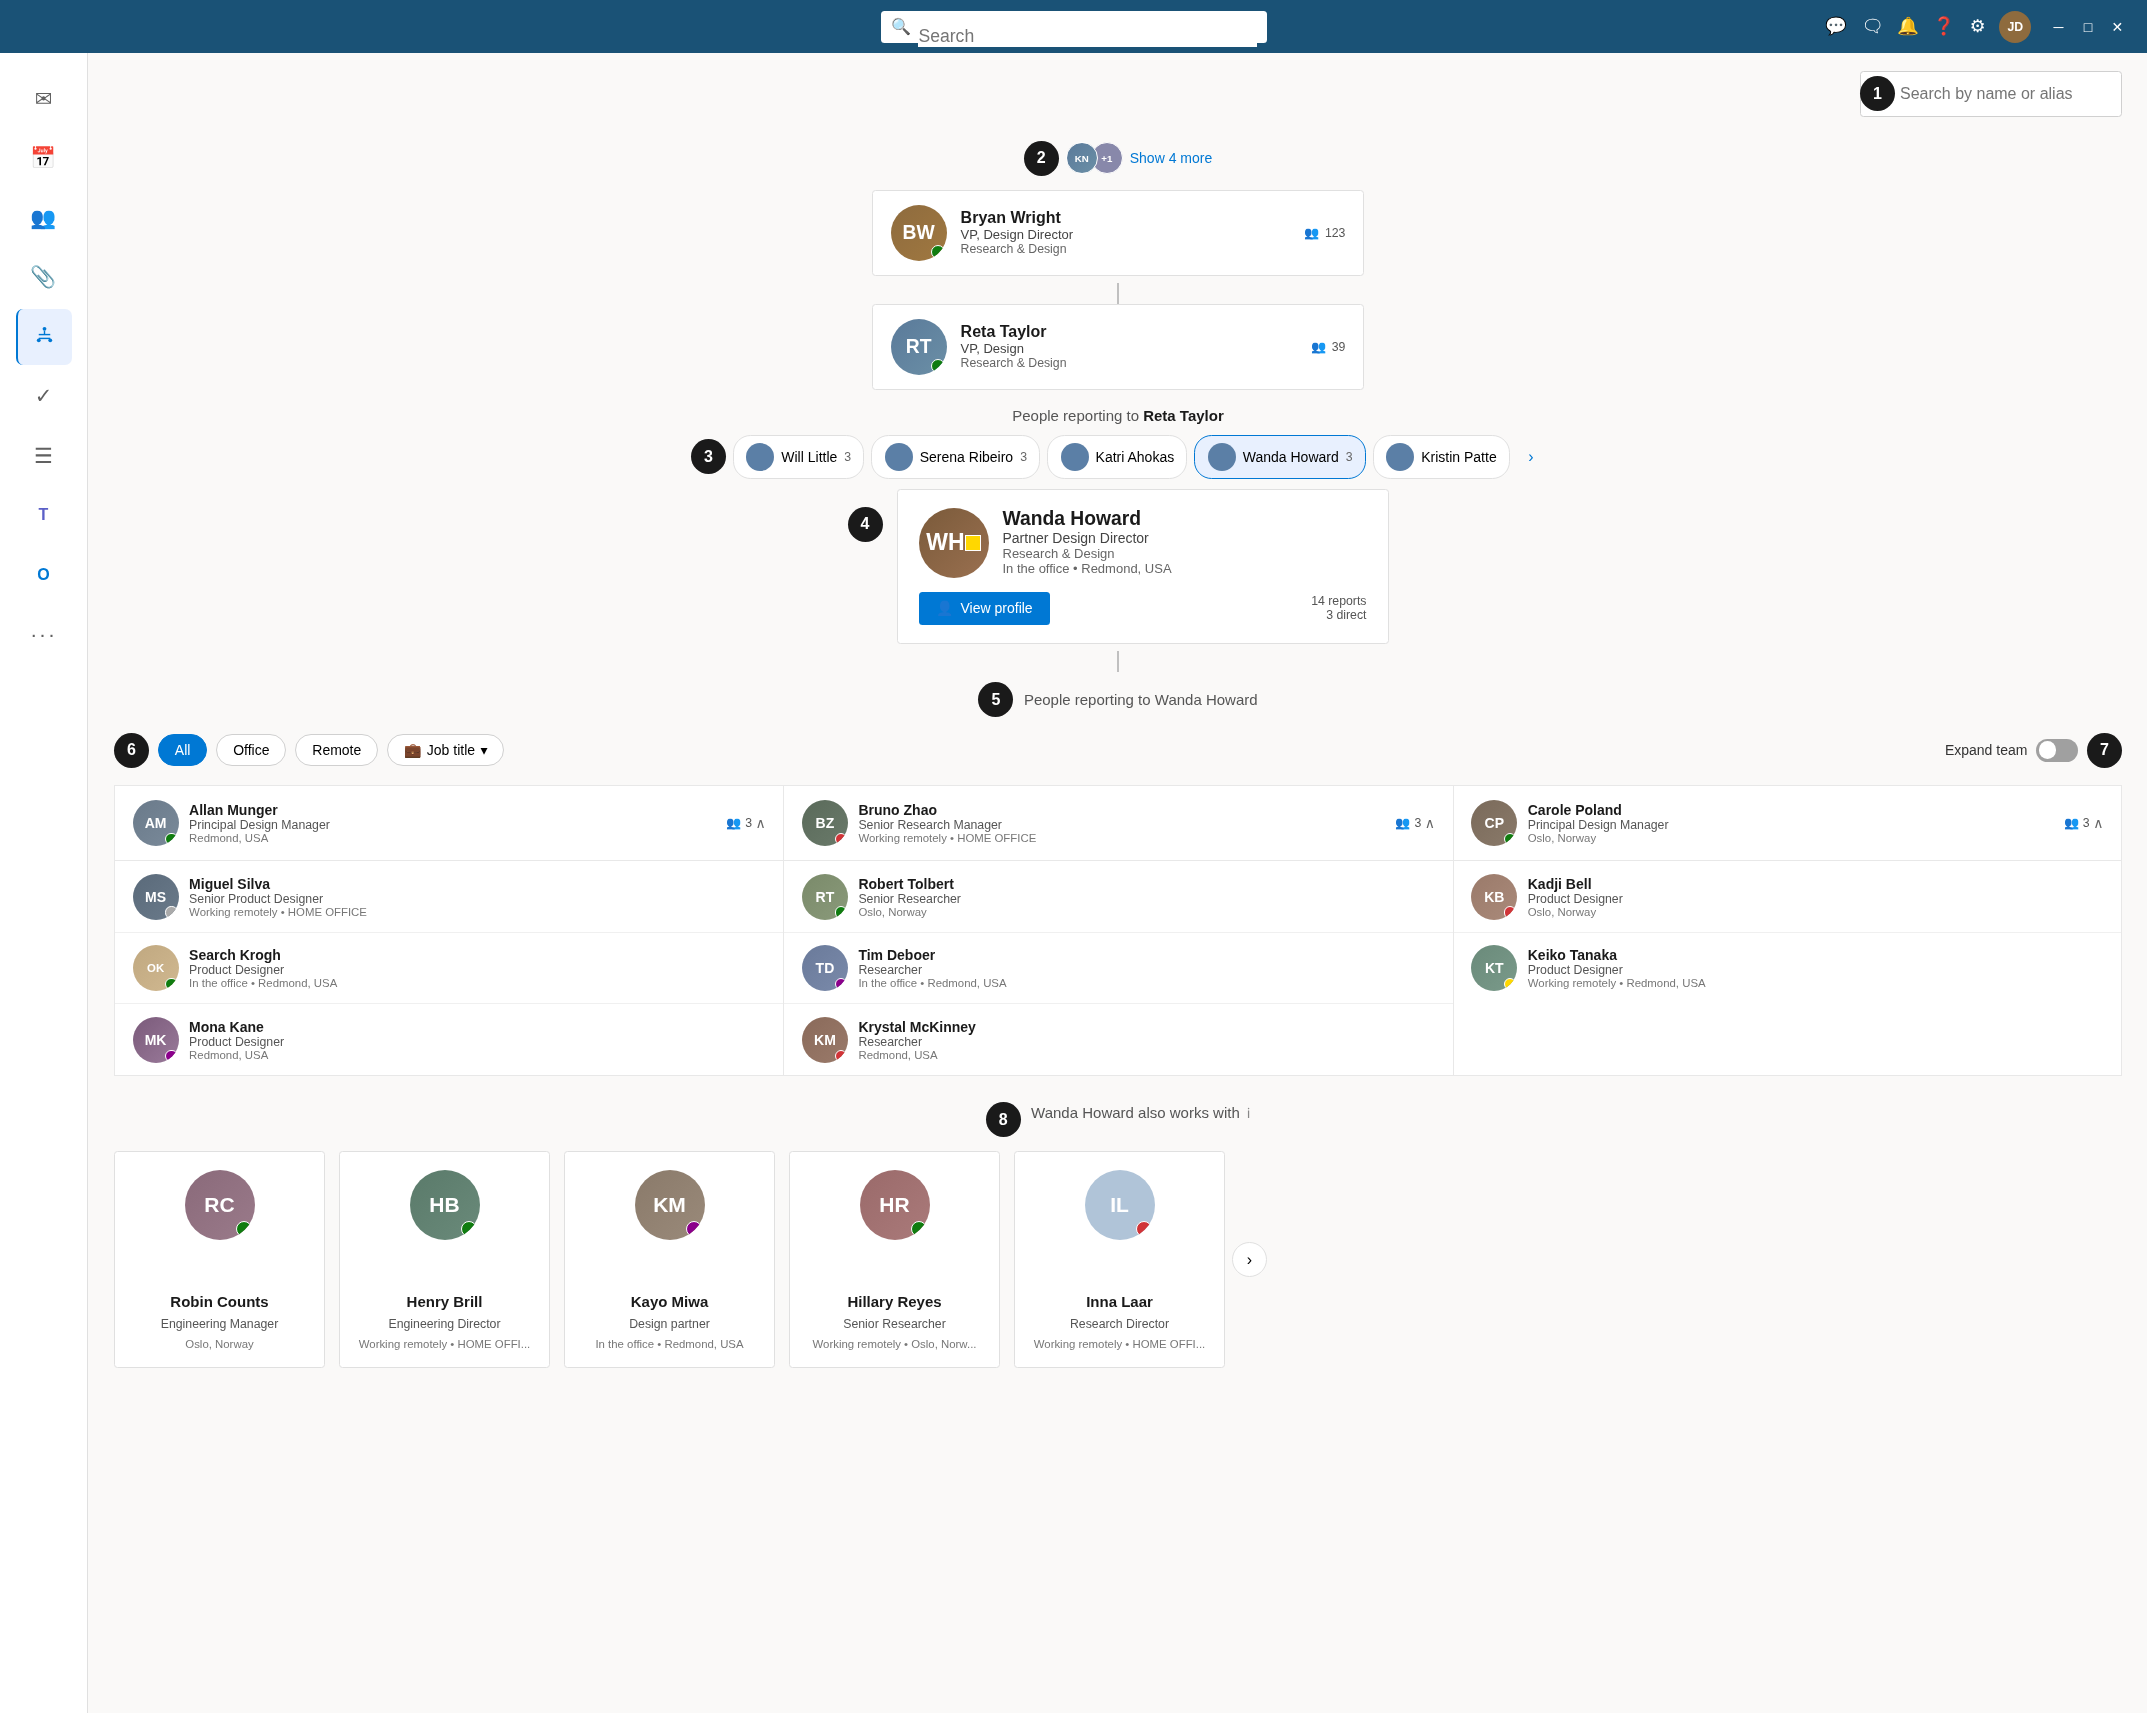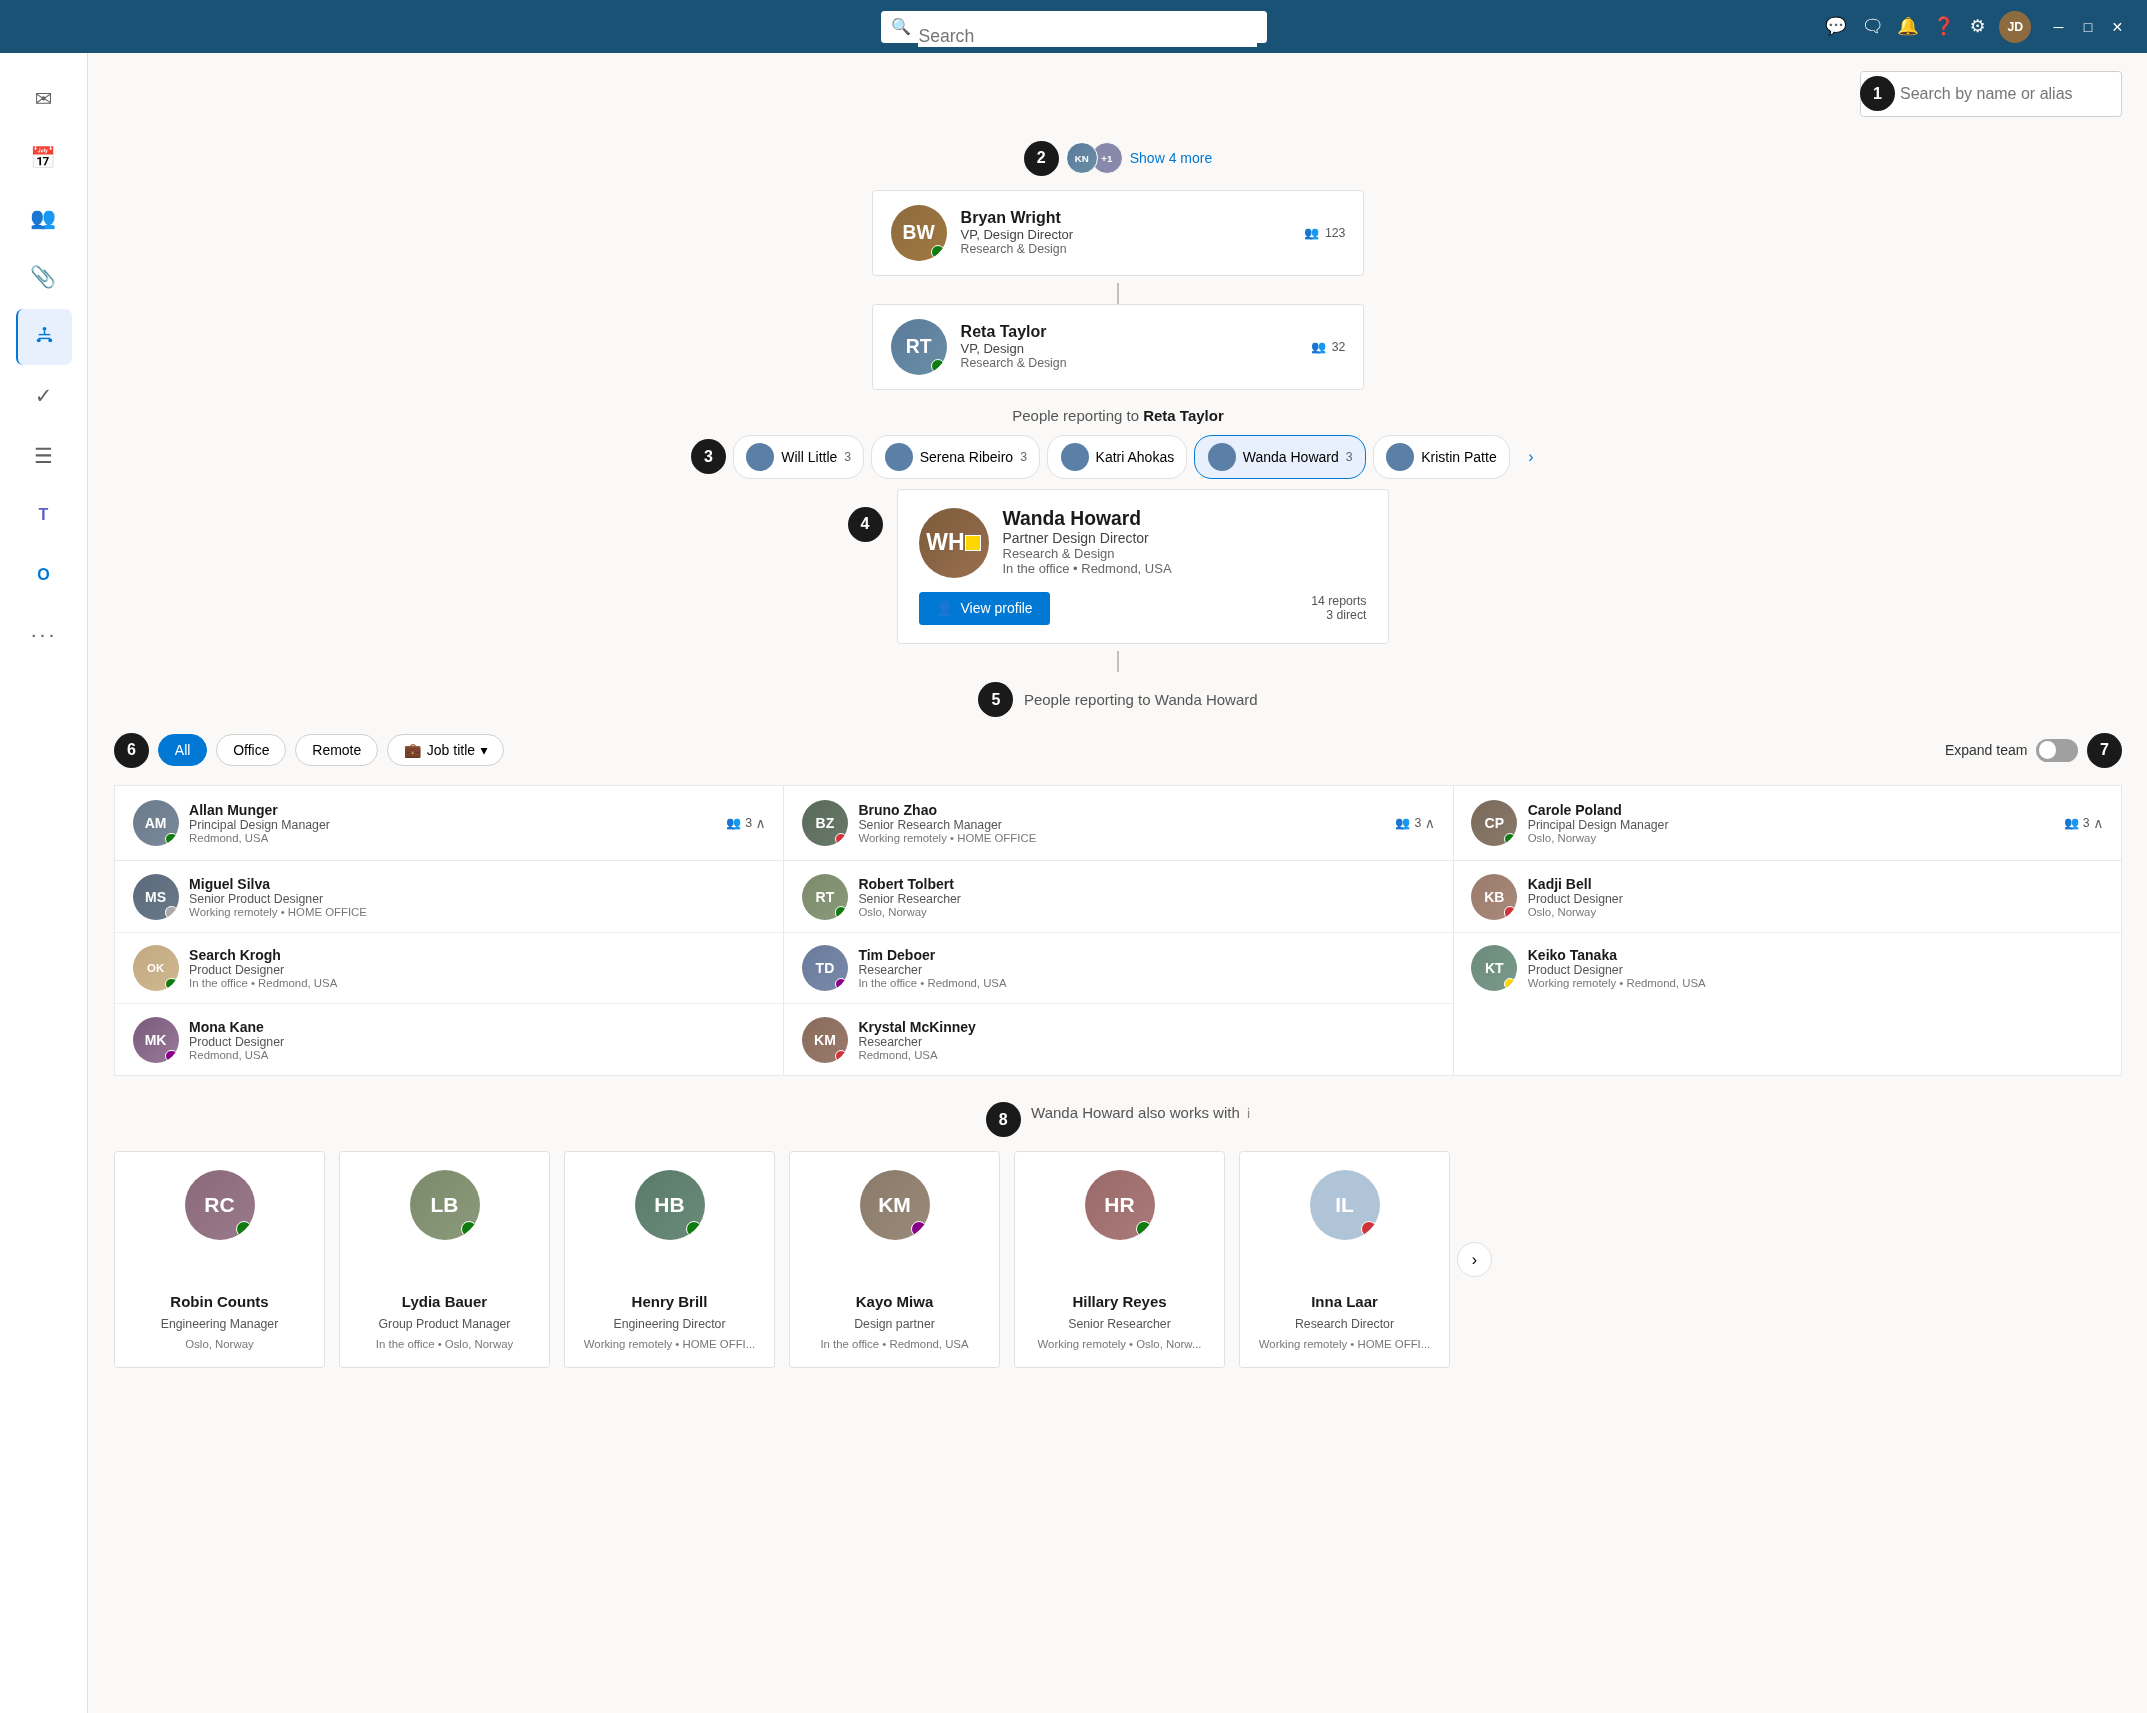--- a/index.html
+++ b/index.html
@@ -663,21 +663,21 @@
           RT
           <div class="status-dot status-green"></div>
         </div>
         <div class="person-info">
           <div class="person-name">Reta Taylor</div>
           <div class="person-title">VP, Design</div>
           <div class="person-dept">Research &amp; Design</div>
         </div>
         <div class="person-reports">
           <span>👥</span>
-          <span>32</span>
+          <span>39</span>
         </div>
       </div>
 
       <div class="section-label">
         People reporting to <strong>Reta Taylor</strong>
       </div>
 
       <div style="position:relative;display:flex;align-items:center;gap:7px;margin-bottom:10.5px;">
         <div class="anno" style="position:relative;left:0;top:0;">3</div>
         <div class="reporting-row" style="margin-bottom:0;">
@@ -926,29 +926,20 @@
               <div class="also-works-card">
                 <div class="also-avatar av-robin">
                   RC
                   <div class="status-dot status-green"></div>
                 </div>
                 <div class="also-name">Robin Counts</div>
                 <div class="also-title">Engineering Manager</div>
                 <div class="also-loc">Oslo, Norway</div>
               </div>
               <div class="also-works-card">
-                <div class="also-avatar av-lydia">
-                  LB
-                  <div class="status-dot status-green"></div>
-                </div>
-                <div class="also-name">Lydia Bauer</div>
-                <div class="also-title">Group Product Manager</div>
-                <div class="also-loc">In the office • Oslo, Norway</div>
-              </div>
-              <div class="also-works-card">
                 <div class="also-avatar av-henry">
                   HB
                   <div class="status-dot status-green"></div>
                 </div>
                 <div class="also-name">Henry Brill</div>
                 <div class="also-title">Engineering Director</div>
                 <div class="also-loc">Working remotely • HOME OFFI...</div>
               </div>
               <div class="also-works-card">
                 <div class="also-avatar av-kayo">

